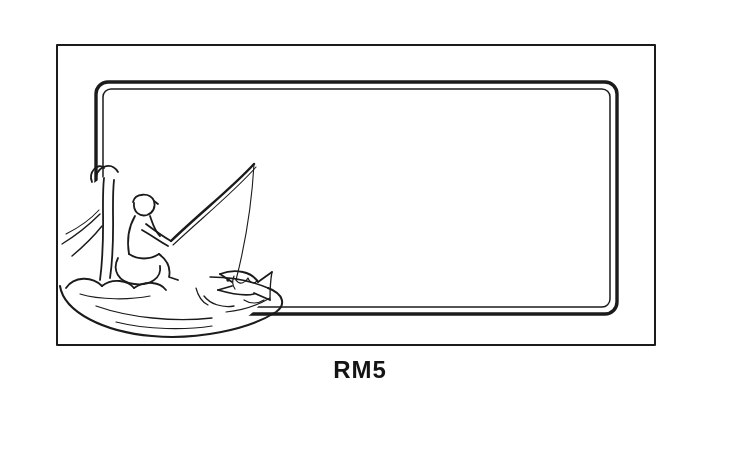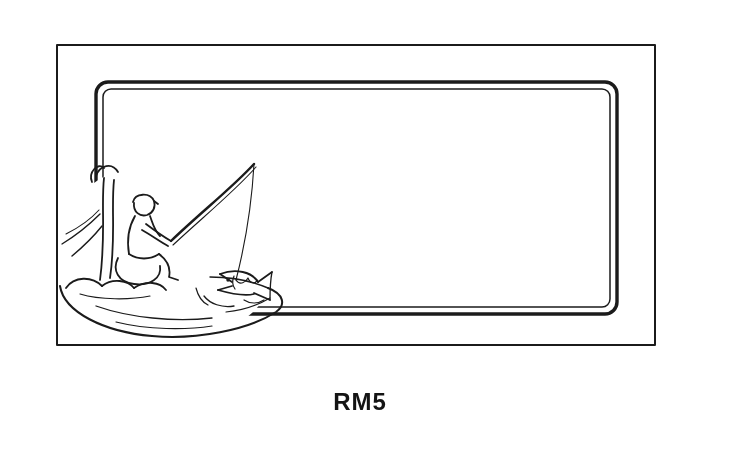--- a/index.html
+++ b/index.html
@@ -17,21 +17,21 @@
   .drawing-svg {
     position: absolute;
     left: 0;
     top: 0;
     width: 739px;
     height: 473px;
   }
   .figure-label {
     position: absolute;
     left: 360px;
-    top: 388px;
+    top: 356px;
     transform: translateX(-50%);
     font-family: "Liberation Sans", sans-serif;
     font-size: 24px;
     font-weight: 600;
     letter-spacing: 1px;
     color: #141414;
     user-select: none;
   }
   .ink {
     stroke: #1b1b1b;

